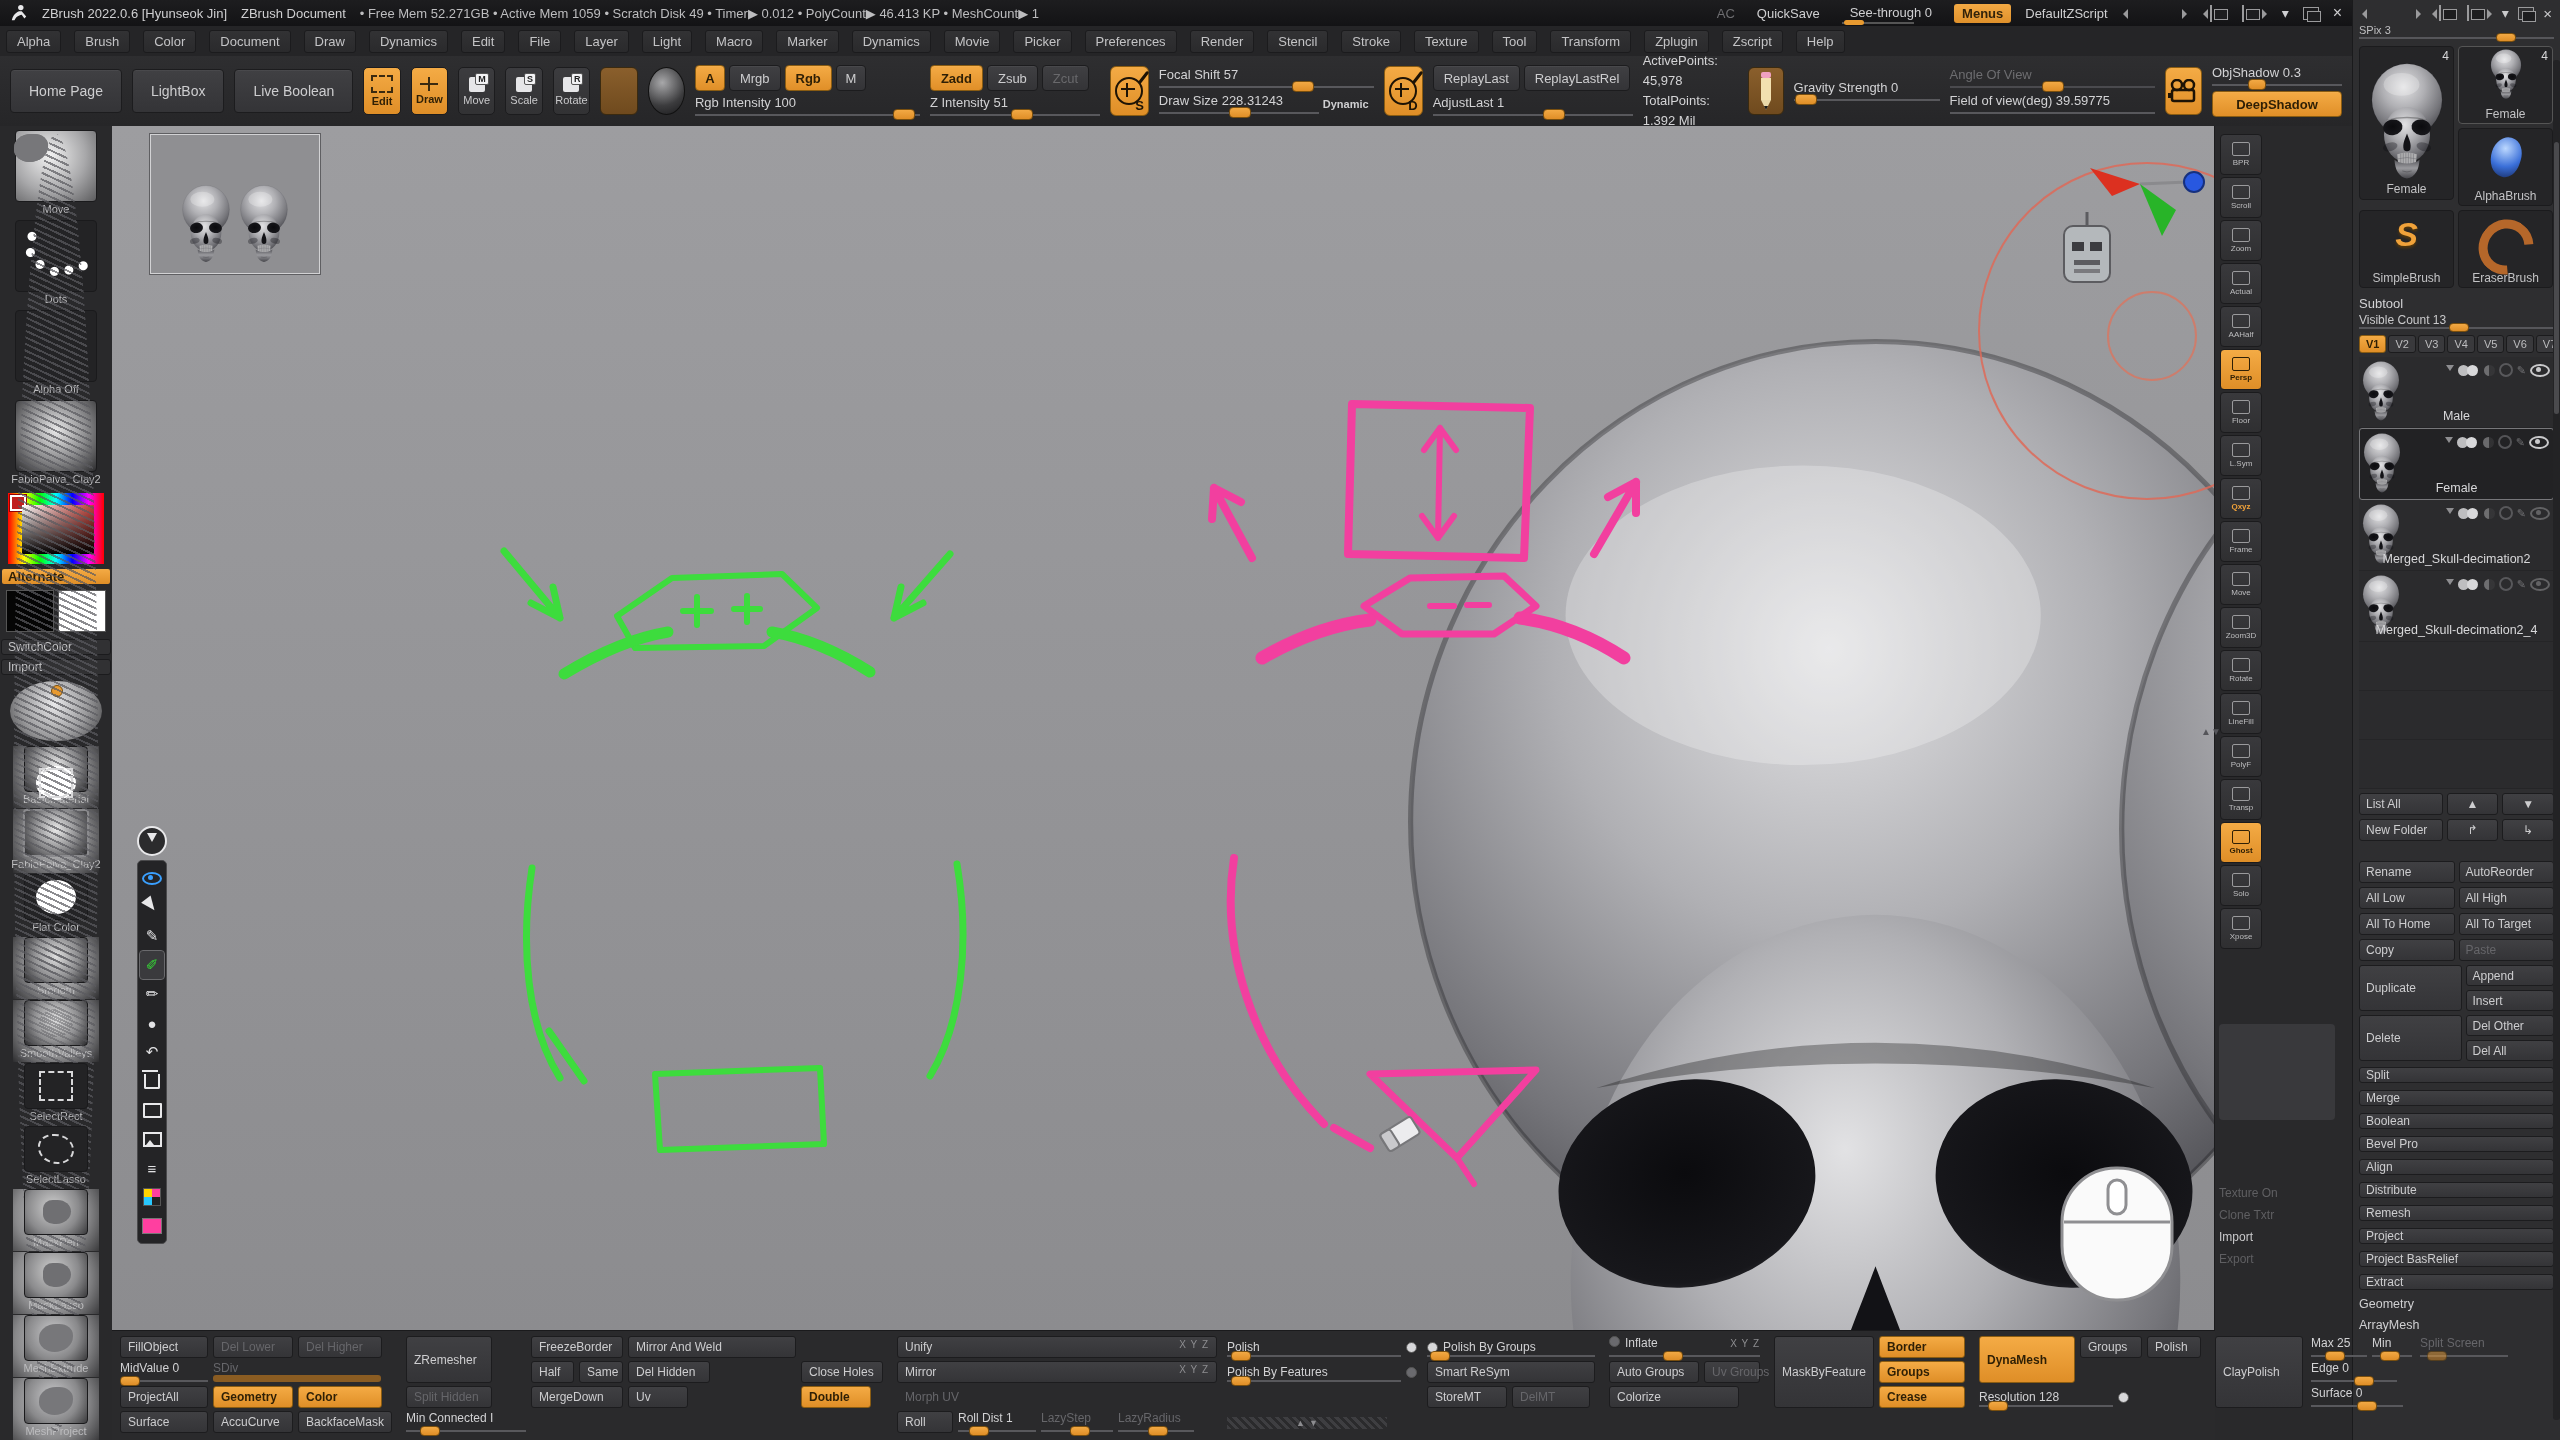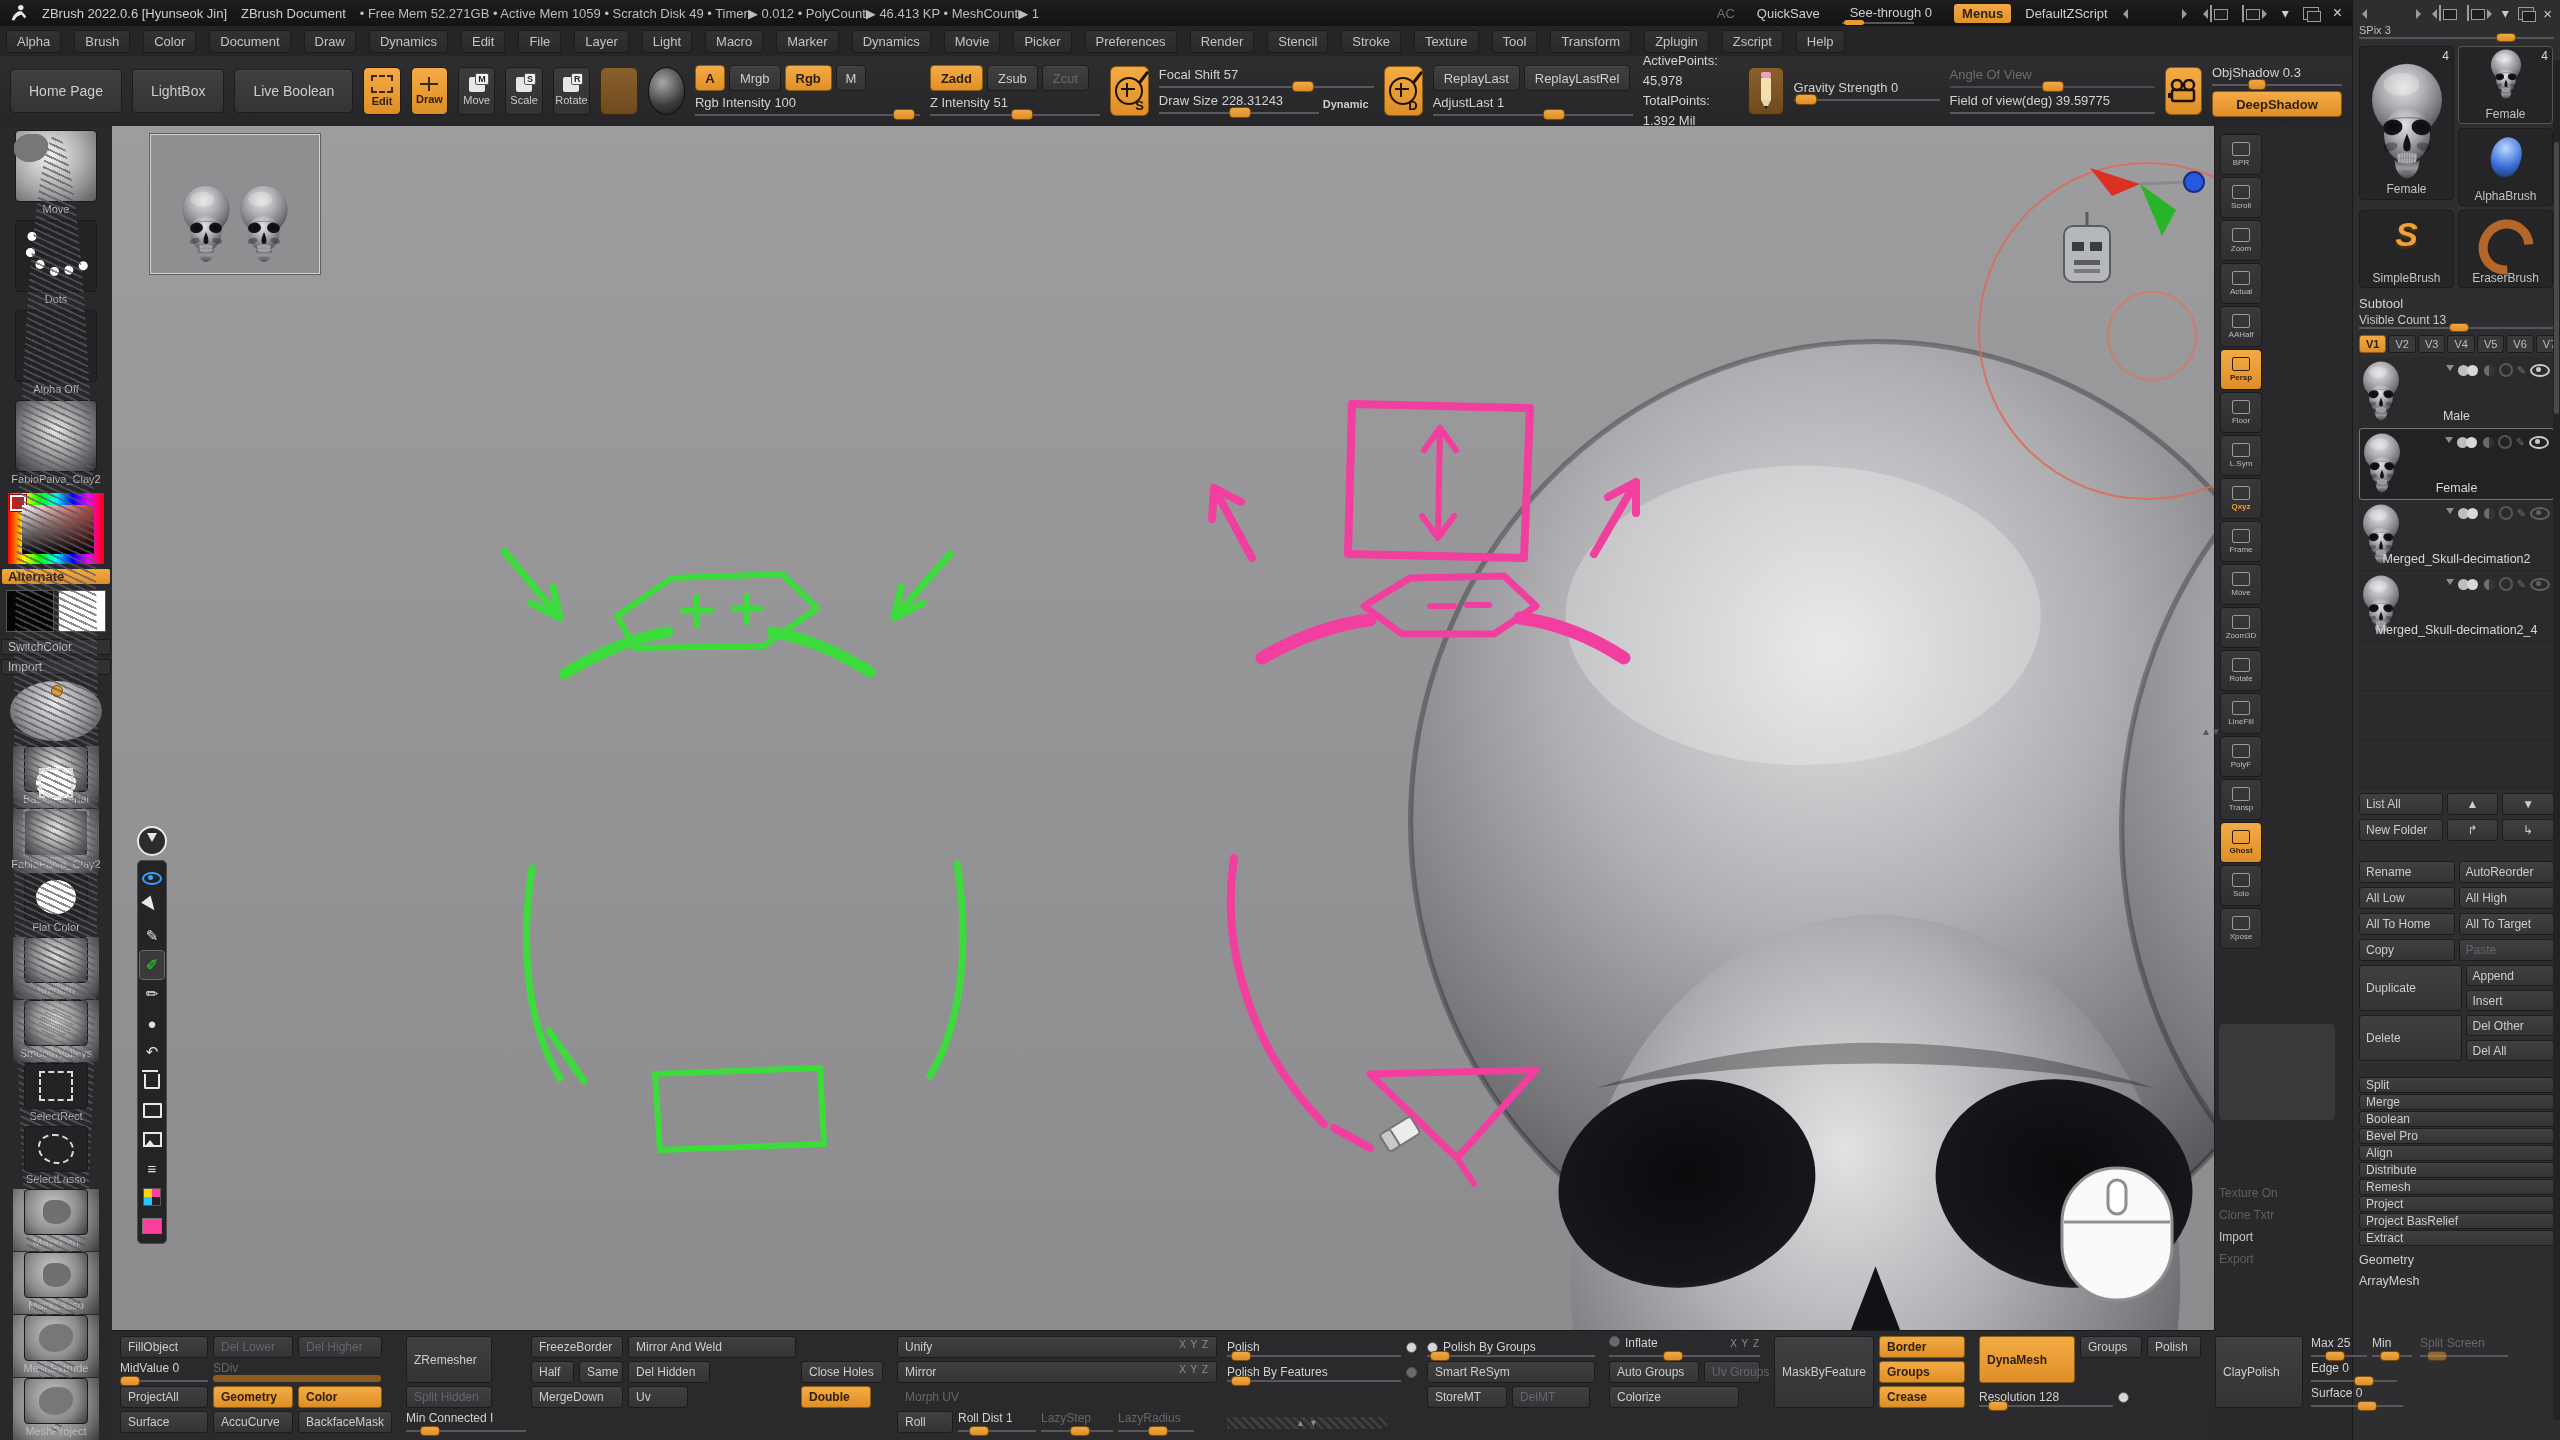--- a/index.html
+++ b/index.html
@@ -213,21 +213,21 @@
   .st-item.faded .chip-eye{opacity:.35;}
   .st-name{position:absolute;left:0;right:0;bottom:4px;text-align:center;font-size:12.5px;color:#d8d8da;white-space:nowrap;overflow:hidden;}
   .st-empty{height:48px;border-bottom:1px solid #252527;background:#2b2b2d;}
   .rp-row{display:flex;gap:4px;margin-top:4px;}
   .rp-btn{flex:1;height:20px;background:linear-gradient(#404043,#343437);border:1px solid #1c1c1e;border-radius:3px;
           font-size:12px;color:#cdcdcf;display:flex;align-items:center;padding:0 6px;white-space:nowrap;overflow:hidden;}
   .rp-btn.c{justify-content:center;padding:0;}
   .rp-btn.dim{color:#66666a;}
   .rp-btn.tall{height:44px;}
   .halfcol{flex:1;display:flex;flex-direction:column;gap:4px;}
-  .rp-stack{display:flex;flex-direction:column;gap:1px;margin-top:16px;}
+  .rp-stack{display:flex;flex-direction:column;gap:7px;margin-top:6px;}
   .rp-stack .rp-btn{height:19px;}
   .rp-sec{font-size:12.5px;color:#d0d0d2;margin-top:7px;}
   .rp-scroll{position:absolute;right:0;top:60px;bottom:20px;width:7px;background:#232325;border-radius:3px;}
   .rp-scroll::after{content:"";position:absolute;left:1px;right:1px;top:6%;height:20%;background:#4a4a4d;border-radius:3px;}
   
   .bottom{position:absolute;left:112px;right:345px;top:1330px;height:110px;background:#2a2a2c;border-top:1px solid #1a1a1c;
           display:flex;gap:14px;padding:5px 8px;box-sizing:border-box;font-size:12px;}
   .bp-col{display:flex;flex-direction:column;gap:3px;}
   .bp-row{display:flex;gap:5px;}
   .bbtn{background:linear-gradient(#404043,#343437);border:1px solid #1c1c1e;border-radius:3px;color:#cdcdcf;

